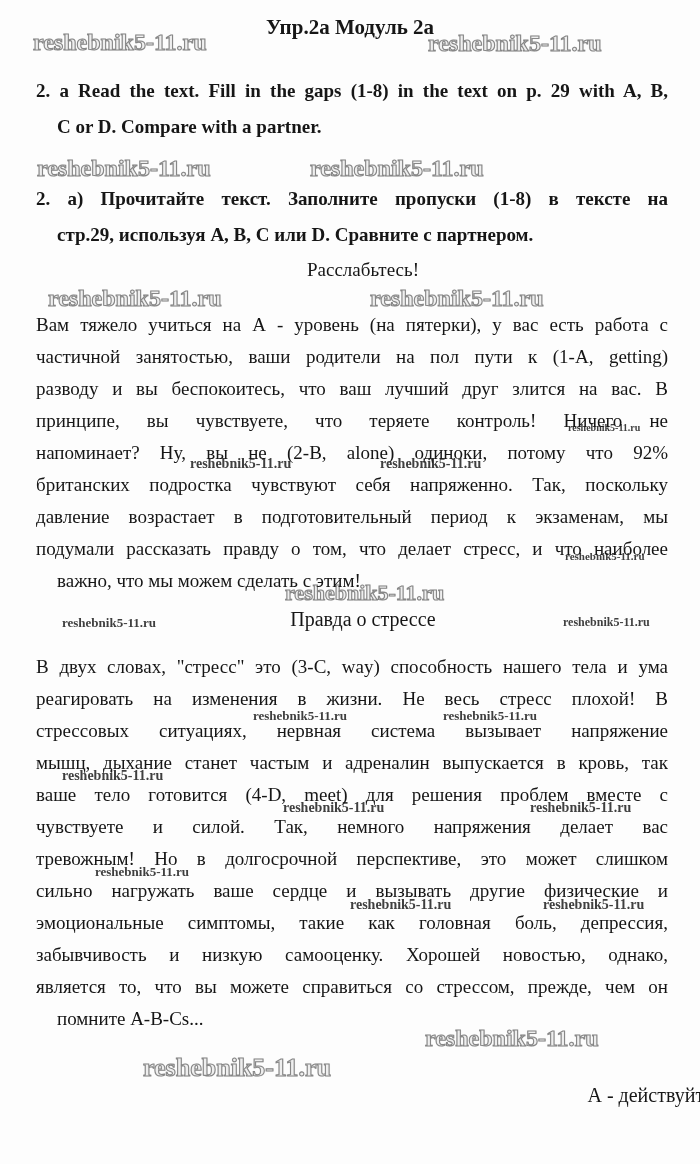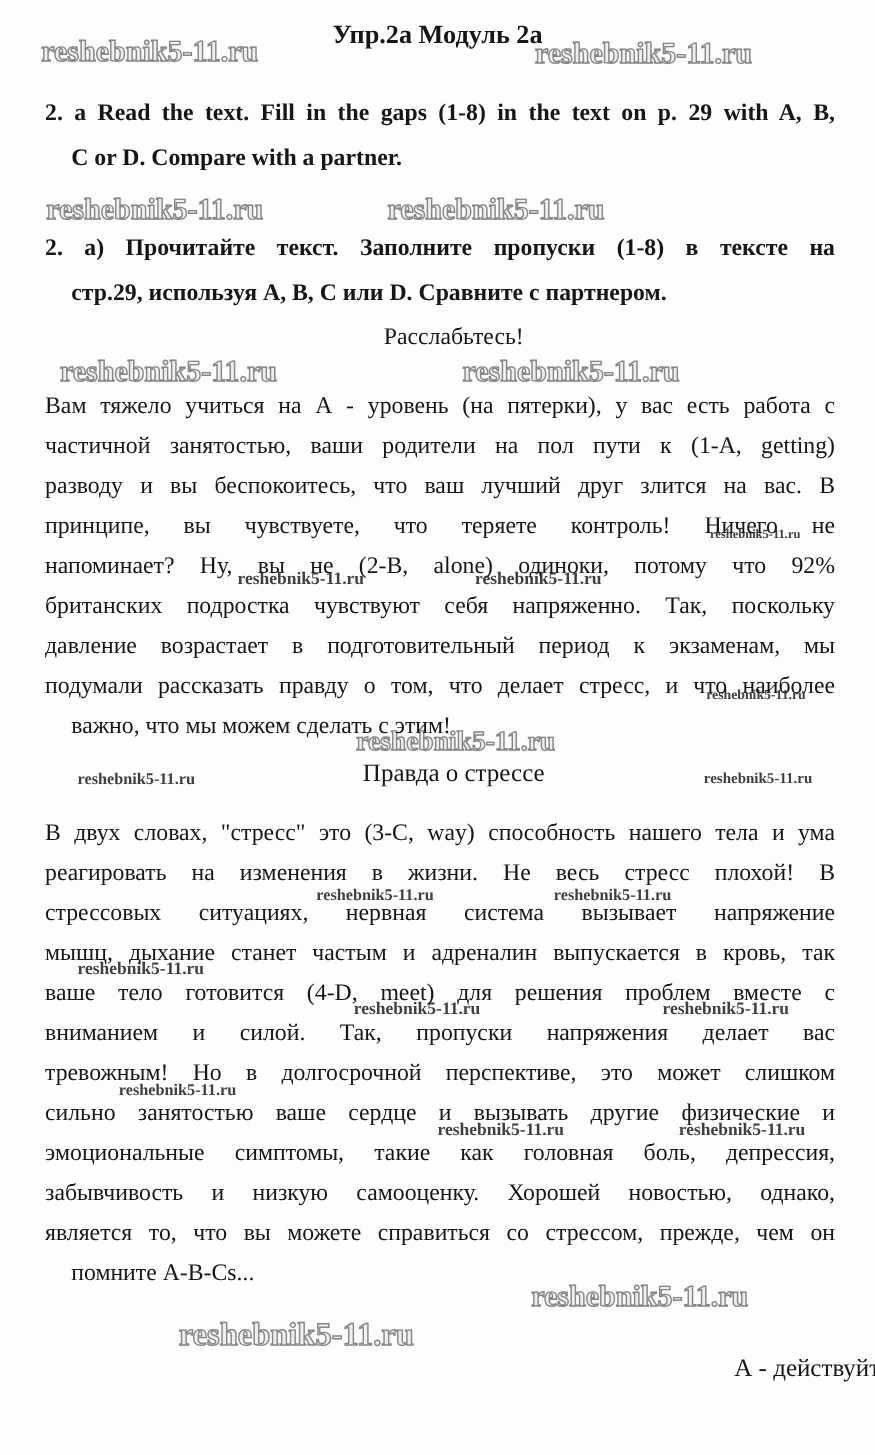--- a/index.html
+++ b/index.html
@@ -99,23 +99,23 @@
     <div class="line last">важно, что мы можем сделать с этим!</div>
   </div>
 
   <div class="heading h-truth">Правда о стрессе</div>
   <div class="block para2">
     <div class="line jl">В двух словах, "стресс" это (3-C, way) способность нашего тела и ума</div>
     <div class="line jl">реагировать на изменения в жизни. Не весь стресс плохой! В</div>
     <div class="line jl">стрессовых ситуациях, нервная система вызывает напряжение</div>
     <div class="line jl">мышц, дыхание станет частым и адреналин выпускается в кровь, так</div>
     <div class="line jl">ваше тело готовится (4-D, meet) для решения проблем вместе с</div>
-    <div class="line jl">вниманием и силой. Так, пропуски напряжения делает вас</div>
+    <div class="line jl">чувствуете и силой. Так, немного напряжения делает вас</div>
     <div class="line jl">тревожным! Но в долгосрочной перспективе, это может слишком</div>
-    <div class="line jl">сильно занятостью ваше сердце и вызывать другие физические и</div>
+    <div class="line jl">сильно нагружать ваше сердце и вызывать другие физические и</div>
     <div class="line jl">эмоциональные симптомы, такие как головная боль, депрессия,</div>
     <div class="line jl">забывчивость и низкую самооценку. Хорошей новостью, однако,</div>
     <div class="line jl">является то, что вы можете справиться со стрессом, прежде, чем он</div>
     <div class="line last">помните A-B-Cs...</div>
   </div>
 
   <div class="heading h-act">А - действуйте</div>
 
 </div>
 

